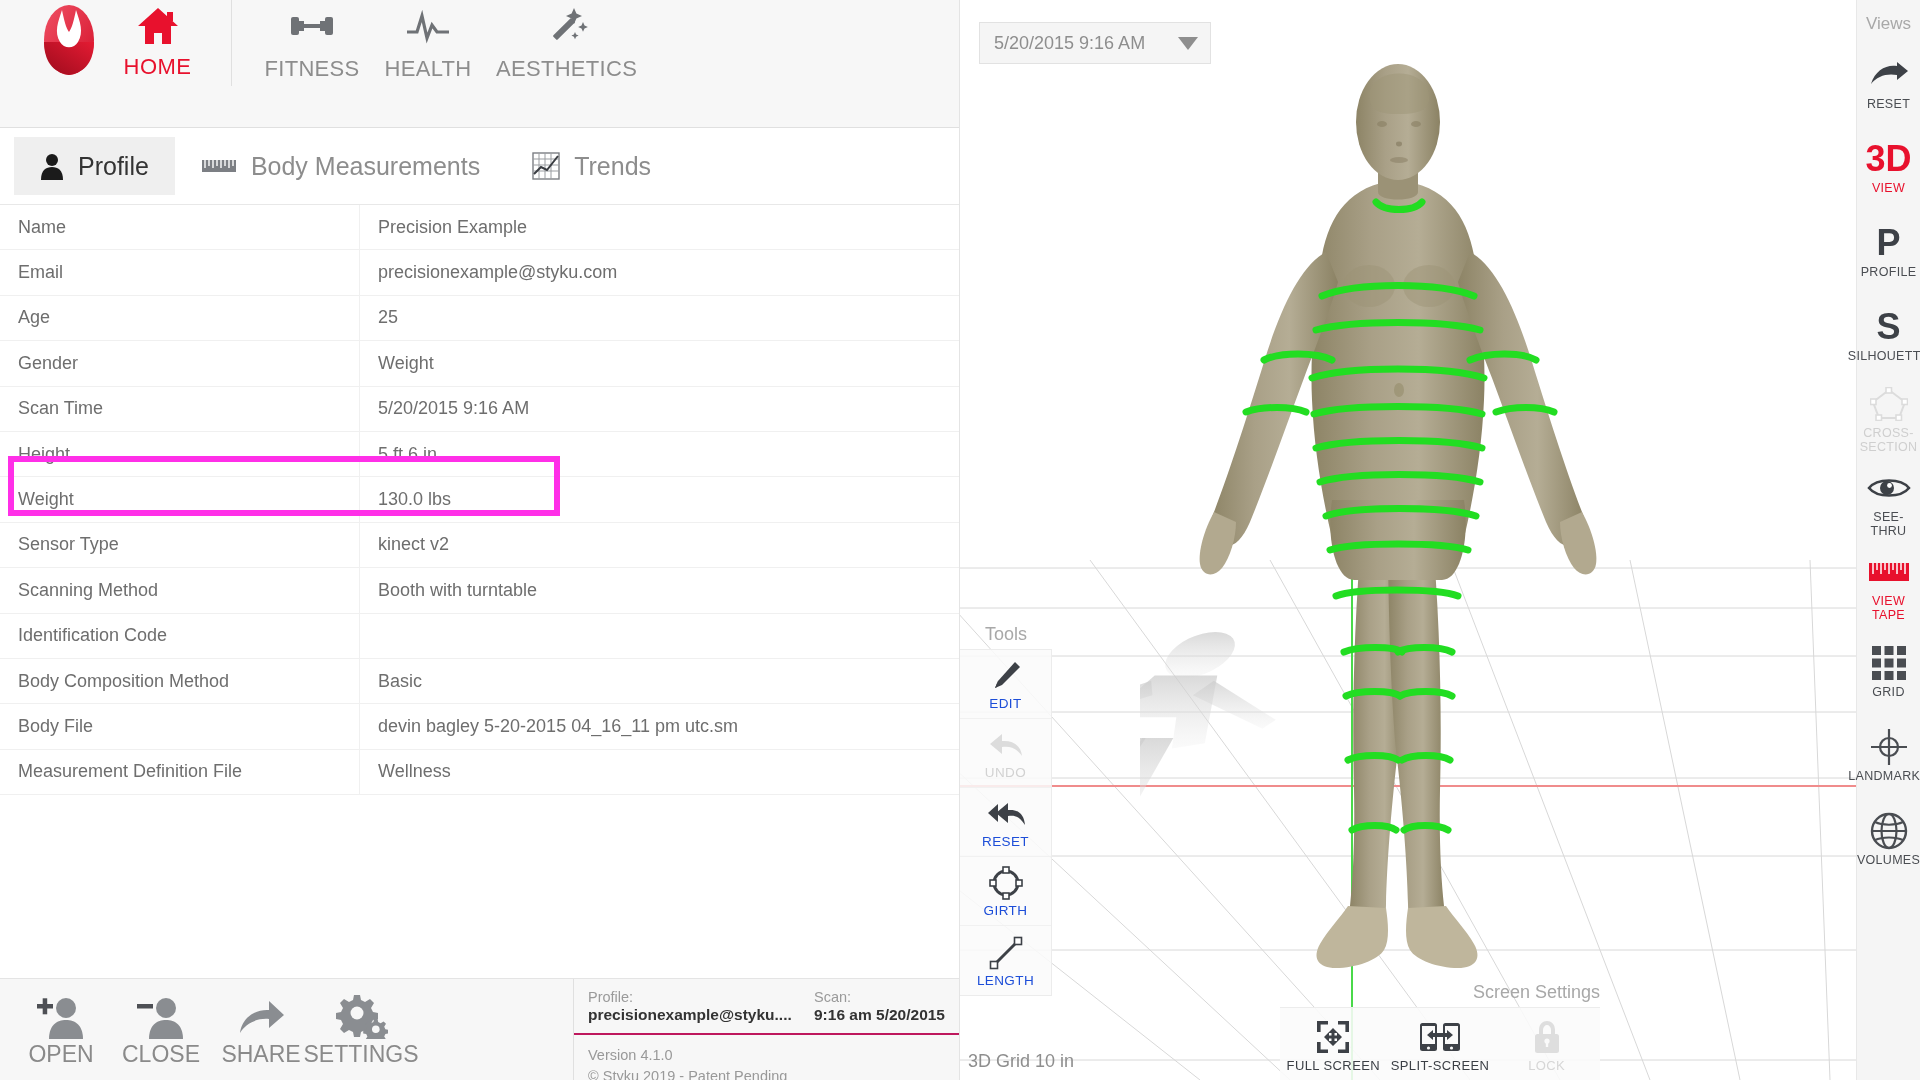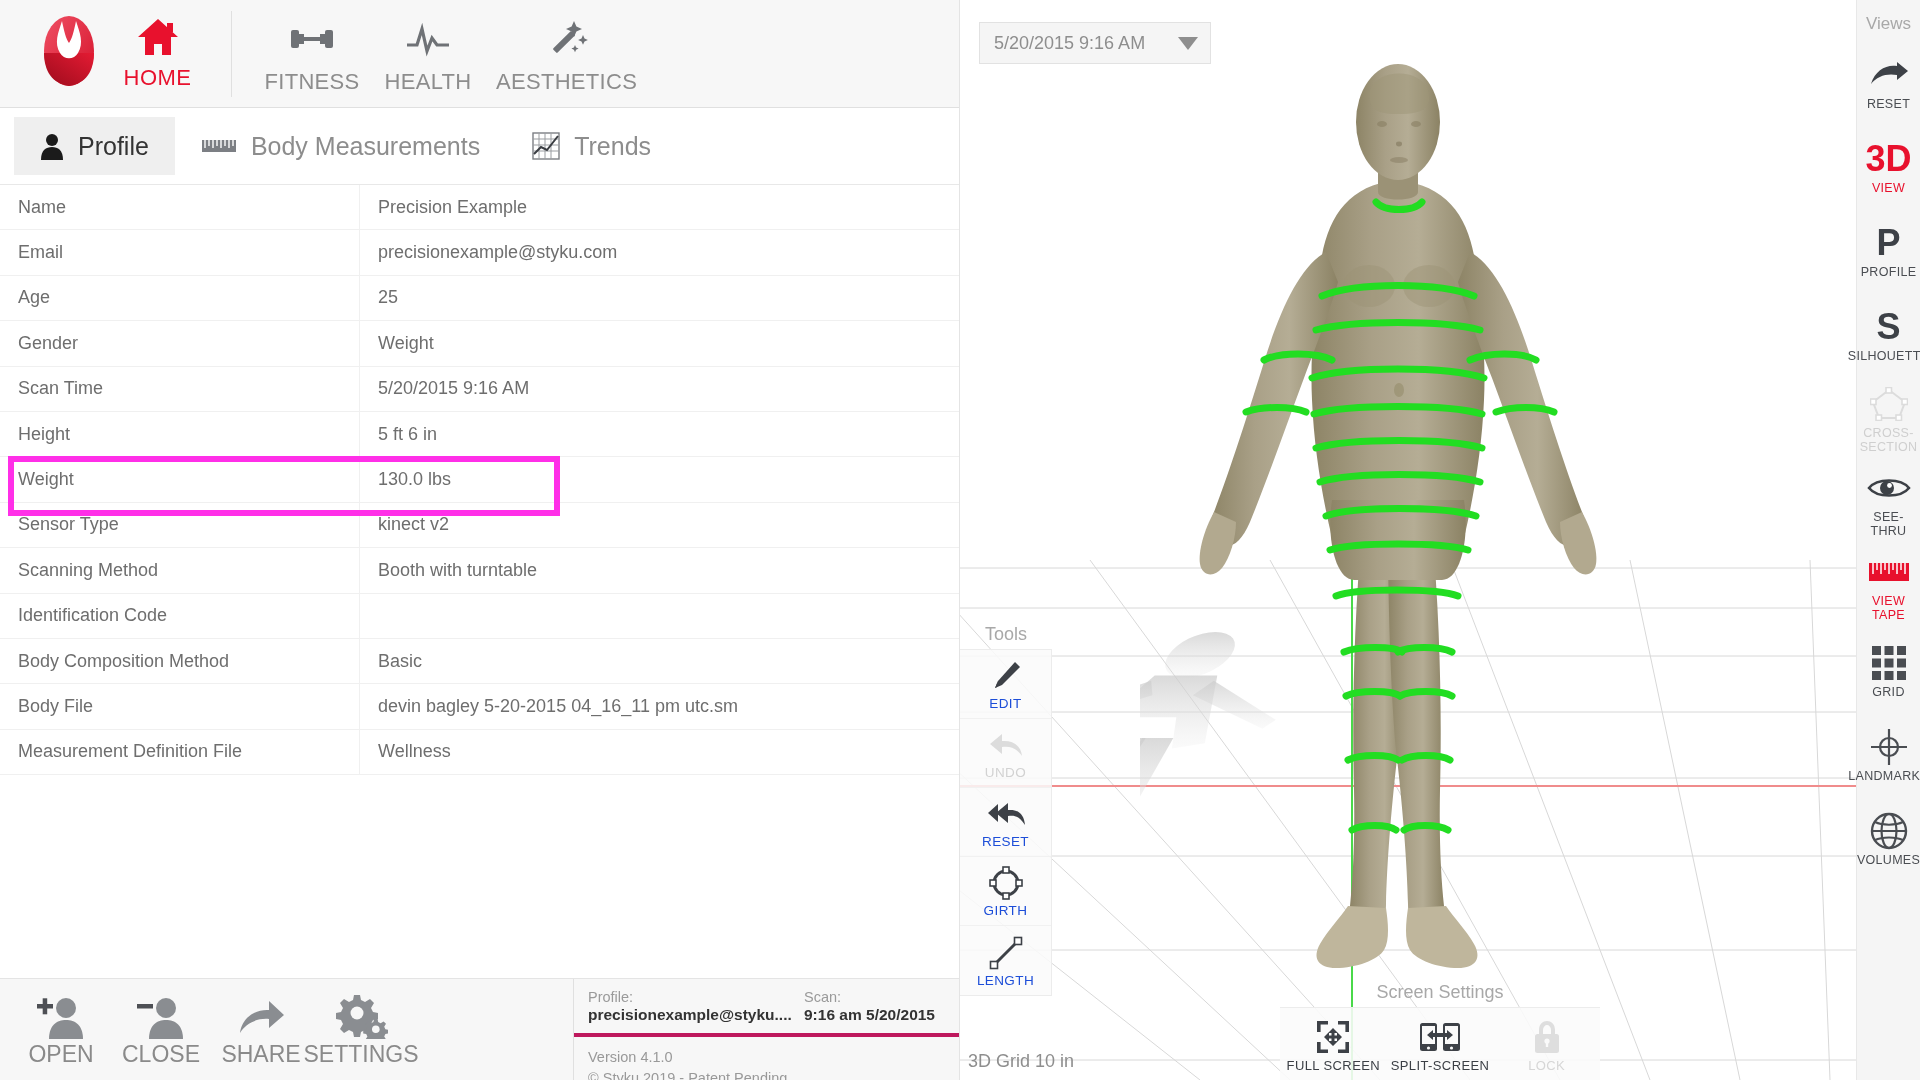--- a/index.html
+++ b/index.html
@@ -15,21 +15,21 @@
   #left-panel {
     width: 960px; height: 1080px;
     background: #ffffff;
     position: relative;
     display: flex; flex-direction: column;
     border-right: 1px solid #e4e4e4;
   }
 
   
   #topnav {
-    height: 108px; display: flex; align-items: center;
+    height: 128px; display: flex; align-items: flex-start;
     background: #f7f7f7; border-bottom: 1px solid #e0e0e0;
   }
   #brand-group {
     width: 232px; display: flex; align-items: center; justify-content: center;
     gap: 26px; border-right: 1px solid #e0e0e0; background: #f7f7f7;
     padding-bottom: 6px;
   }
   .logo-mark { width: 58px; height: 76px; position: relative; }
   .home-item { display: flex; flex-direction: column; align-items: center; justify-content: center; cursor: pointer; }
   .home-label { color: #e8112d; font-size: 22px; letter-spacing: .5px; margin-top: 2px; }
@@ -85,21 +85,21 @@
     display: flex; flex-direction: column; align-items: center; justify-content: center;
     width: 86px; cursor: pointer;
   }
   .action-icon { height: 48px; display: flex; align-items: flex-end; justify-content: center; }
   .action-label { font-size: 23px; color: #8a8a8a; margin-top: 2px; }
 
   #status-block {
     margin-left: auto; width: 386px; border-left: 1px solid #e0e0e0;
     display: flex; flex-direction: column; font-size: 14px; color: #777;
   }
-  #status-top { display: flex; padding: 10px 0 9px 14px; border-bottom: 4px solid #be185d; gap: 20px; }
+  #status-top { display: flex; padding: 10px 0 9px 14px; border-bottom: 2px solid #be185d; gap: 30px; }
   .st-col .st-lab { font-size: 14.5px; color: #9a9a9a; }
   .st-col .st-val { font-size: 15.5px; color: #333333; font-weight: bold; margin-top: 1px; }
   #st-profile { width: 196px; }
   #status-bottom { padding: 10px 0 0 14px; line-height: 1.45; }
   #status-bottom div { font-size: 14.5px; color: #999; }
 
   
   #viewer {
     position: relative; width: 960px; height: 1080px;
     background: #ffffff; overflow: hidden;
@@ -136,21 +136,21 @@
   .tool:last-child { border-bottom: none; }
   .tool-ic { height: 38px; display: flex; align-items: center; justify-content: center; }
   .tool-lb { font-size: 13.5px; color: #1d4ed8; letter-spacing: .4px; margin-top: 1px; }
   .tool.disabled .tool-lb { color: #d2d2d2; }
 
   
   #grid-label { position: absolute; left: 8px; bottom: 8px; font-size: 18px; color: #8e8e8e; z-index: 8; }
 
   
   #screen-settings { position: absolute; left: 320px; bottom: 0; width: 320px; z-index: 9; }
-  #ss-title { text-align: center; font-size: 18px; color: #a8a8a8; padding-bottom: 4px; }
+  #ss-title { text-align: right; font-size: 18px; color: #a8a8a8; padding-bottom: 4px; }
   #ss-row { display: flex; background: rgba(250,250,250,0.88); border-top: 1px solid #ececec; }
   .ss-btn {
     flex: 1; display: flex; flex-direction: column; align-items: center; justify-content: center;
     height: 72px; cursor: pointer;
   }
   .ss-ic { height: 42px; display: flex; align-items: center; justify-content: center; }
   .ss-lb { font-size: 13px; color: #3b3f45; letter-spacing: .4px; }
   .ss-btn.disabled .ss-lb { color: #d6d6d6; }
 
   

